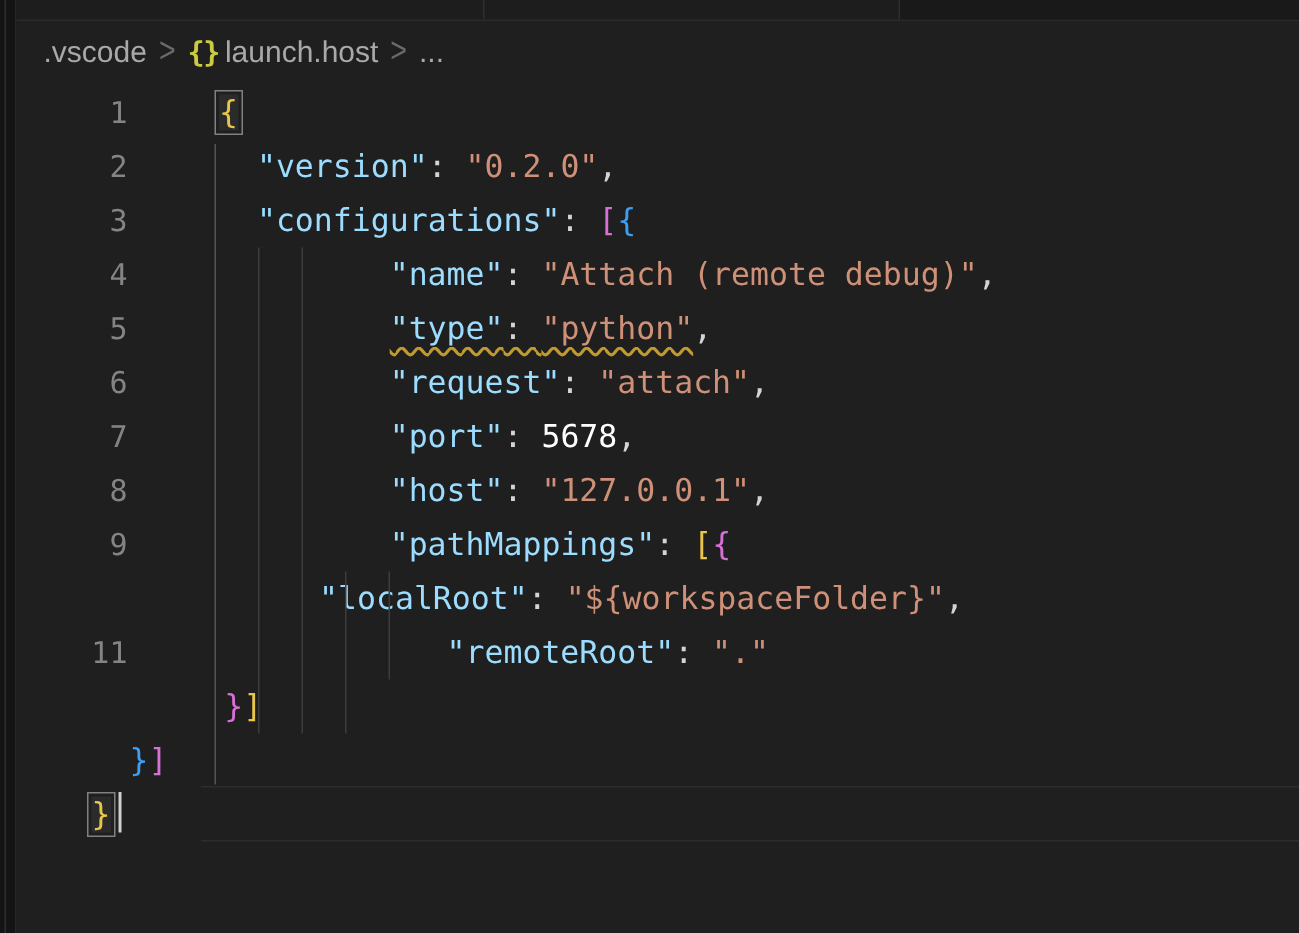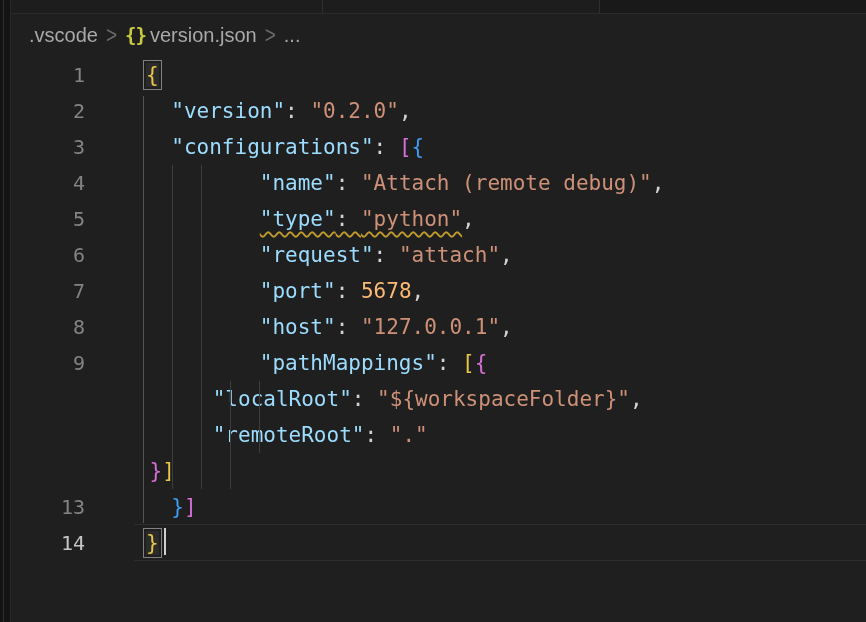--- a/index.html
+++ b/index.html
@@ -21,21 +21,21 @@
   .bc-json-icon{font-family:"DejaVu Sans Mono",monospace;font-weight:700;color:#cbcb41;font-size:19px;letter-spacing:-1px;margin:0 2px;}
   
   .editor{position:absolute;left:0;top:57px;right:0;bottom:0;}
   .row{display:flex;height:36px;line-height:36px;font-family:"DejaVu Sans Mono",monospace;font-size:21px;white-space:pre;}
   .ln{width:85px;text-align:right;color:#848484;font-size:20px;flex:none;user-select:none;}
   .ln.active{color:#c6c6c6;}
   .code{margin-left:61px;color:#d4d4d4;}
   .tok-p{color:#d4d4d4;}
   .tok-k{color:#9cdcfe;}
   .tok-s{color:#ce9178;}
-  .tok-n{color:#fdba74;}
+  .tok-n{color:#ffffff;}
   .tok-b1{color:#e9c64a;}
   .tok-b2{color:#d670d6;}
   .tok-b3{color:#3d9ff2;}
   .sq{text-decoration:underline;text-decoration-style:wavy;text-decoration-color:#c09a2e;text-decoration-thickness:1.5px;text-underline-offset:5px;text-decoration-skip-ink:none;}
   .match{outline:1px solid #818181;outline-offset:2px;background:rgba(128,128,128,0.12);}
   .guide{position:absolute;width:1px;background:#3d3d3d;}
   .guide.active{background:#545454;}
   .hl-line{position:absolute;left:134px;right:0;height:1px;background:#2d2d2d;}
   .cursor{display:inline-block;width:2px;height:27px;background:#cfcfcf;vertical-align:-5px;margin-left:5px;}
 </style>
@@ -49,21 +49,21 @@
 <div class="tab-strip">
   <div class="seg-right"></div>
 <div class="tab-divider" style="left: 311px;"></div>
     <div class="tab-divider" style="left: 588px;"></div>
   </div>
 
 <div class="breadcrumb">
     <span class="bc-item">.vscode</span>
     <span class="bc-sep">&gt;</span>
     <span class="bc-json-icon">{}</span>
-    <span class="bc-item">version.json</span>
+    <span class="bc-item">launch.host</span>
     <span class="bc-sep">&gt;</span>
     <span class="bc-item">...</span>
   </div>
 
 <div class="editor">
     <div class="hl-line" style="top: 503px;"></div>
     <div class="hl-line" style="top: 467px;"></div>
   <div id="guides">
       <div class="guide active" style="left: 143px; top: 39px; height: 427px;"></div>
       <div class="guide" style="left: 172px; top: 108px; height: 324px;"></div>
@@ -75,18 +75,18 @@
       <div class="row"><div class="ln">1</div><div class="code"><span class="tok-b1 match">{</span></div></div>
       <div class="row"><div class="ln">2</div><div class="code"><span class="tok-p">  </span><span class="tok-k">"version"</span><span class="tok-p">: </span><span class="tok-s">"0.2.0"</span><span class="tok-p">,</span></div></div>
       <div class="row"><div class="ln">3</div><div class="code"><span class="tok-p">  </span><span class="tok-k">"configurations"</span><span class="tok-p">: </span><span class="tok-b2">[</span><span class="tok-b3">{</span></div></div>
       <div class="row"><div class="ln">4</div><div class="code"><span class="tok-p">         </span><span class="tok-k">"name"</span><span class="tok-p">: </span><span class="tok-s">"Attach (remote debug)"</span><span class="tok-p">,</span></div></div>
       <div class="row"><div class="ln">5</div><div class="code"><span class="tok-p">         </span><span class="tok-k sq">"type"</span><span class="tok-p sq">: </span><span class="tok-s sq">"python"</span><span class="tok-p">,</span></div></div>
       <div class="row"><div class="ln">6</div><div class="code"><span class="tok-p">         </span><span class="tok-k">"request"</span><span class="tok-p">: </span><span class="tok-s">"attach"</span><span class="tok-p">,</span></div></div>
       <div class="row"><div class="ln">7</div><div class="code"><span class="tok-p">         </span><span class="tok-k">"port"</span><span class="tok-p">: </span><span class="tok-n">5678</span><span class="tok-p">,</span></div></div>
       <div class="row"><div class="ln">8</div><div class="code"><span class="tok-p">         </span><span class="tok-k">"host"</span><span class="tok-p">: </span><span class="tok-s">"127.0.0.1"</span><span class="tok-p">,</span></div></div>
       <div class="row"><div class="ln">9</div><div class="code"><span class="tok-p">         </span><span class="tok-k">"pathMappings"</span><span class="tok-p">: </span><span class="tok-b1">[</span><span class="tok-b2">{</span></div></div>
       <div class="row"><div class="code"><span class="tok-p">            </span><span class="tok-k">"localRoot"</span><span class="tok-p">: </span><span class="tok-s">"${workspaceFolder}"</span><span class="tok-p">,</span></div></div>
-      <div class="row"><div class="code"><span class="tok-p">            </span><span class="tok-k">"remoteRoot"</span><span class="tok-p">: </span><span class="tok-s">"."</span></div></div>
+      <div class="row"><div class="ln">11</div><div class="code"><span class="tok-p">            </span><span class="tok-k">"remoteRoot"</span><span class="tok-p">: </span><span class="tok-s">"."</span></div></div>
       <div class="row"><div class="code"><span class="tok-p">       </span><span class="tok-b2">}</span><span class="tok-b1">]</span></div></div>
-      <div class="row"><div class="ln">13</div><div class="code"><span class="tok-p">  </span><span class="tok-b3">}</span><span class="tok-b2">]</span></div></div>
-      <div class="row"><div class="ln active">14</div><div class="code"><span class="tok-b1 match">}</span><span class="cursor"></span></div></div>
+      <div class="row"><div class="code"><span class="tok-p">  </span><span class="tok-b3">}</span><span class="tok-b2">]</span></div></div>
+      <div class="row"><div class="code"><span class="tok-b1 match">}</span><span class="cursor"></span></div></div>
     </div>
 </div>
 
 </body></html>

